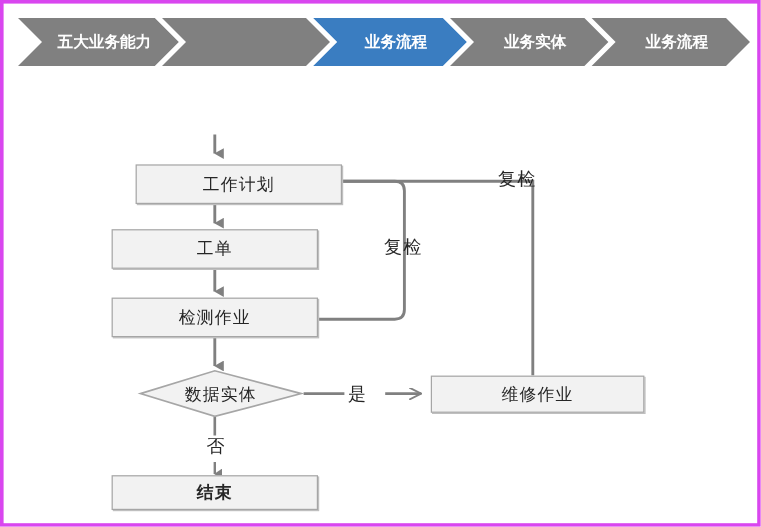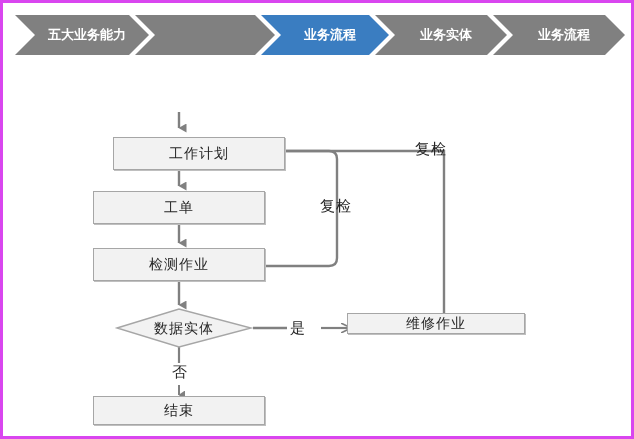--- a/index.html
+++ b/index.html
@@ -153,25 +153,25 @@
     </div>
 
     <div class="node-box" style="left:90px;  top:188px; width:172px; height:33px;">
       <span>工单</span>
     </div>
 
     <div class="node-box" style="left:90px;  top:245px; width:172px; height:33px;">
       <span>检测作业</span>
     </div>
 
-    <div class="node-box" style="left:344px; top:310px; width:178px; height:21px;">
+    <div class="node-box" style="left:356px; top:310px; width:178px; height:31px;">
       <span>维修作业</span>
     </div>
 
-    <div class="node-box" style="left:90px;  top:393px; width:172px; height:29px;">
+    <div class="node-box" style="left:90px;  top:393px; width:172px; height:29px;font-weight:bold;">
       <span>结束</span>
     </div>
 
     <div class="diamond-label" style="left:114px; top:317px; width:134px;">数据实体</div>
 
     <div class="edge-label" style="left:412px; top:137px;">复检</div>
 
     <div class="edge-label" style="left:317px; top:194px;">复检</div>
 
     <div class="edge-label" style="left:287px; top:316px;">是</div>

